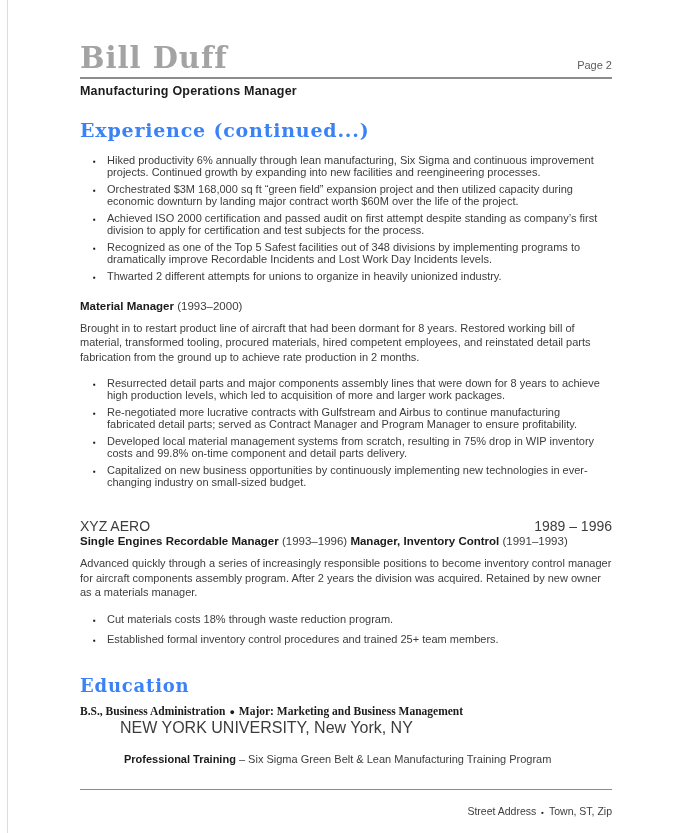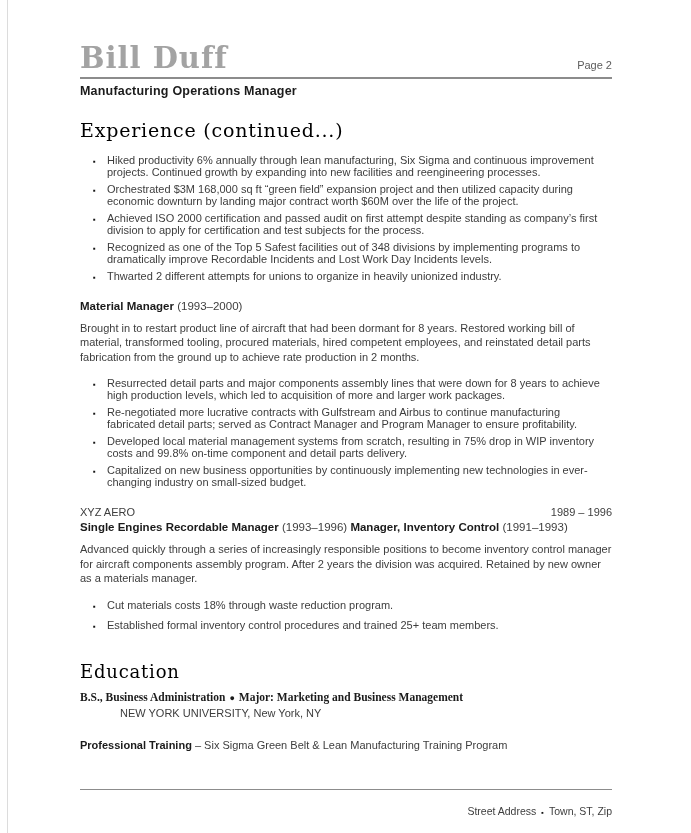--- a/index.html
+++ b/index.html
@@ -36,23 +36,23 @@
   .header-rule {
     border:none; border-top:2px solid #8c8c8c; margin:3px 0 0 0;
   }
   .subtitle {
     margin-top:5px;
     font-weight:bold; font-size:12.5px; color:#1b1b1b;
     letter-spacing:0.2px;
   }
   .section-heading {
     font-family:"DejaVu Serif", serif;
-    font-weight:normal;
+    font-weight:bold;
     font-size:19px;
-    color:#000000;
+    color:#3b82f6;
     letter-spacing:0.8px;
   }
   .exp-heading { margin-top:21px; }
   .edu-heading { margin-top:26px; font-size:18px; }
 
   .bullet-list { margin-top:13px; }
   .bullet-row {
     display:flex;
     margin:0 0 5px 13px;
   }
@@ -74,34 +74,34 @@
     line-height:15px;
   }
   .b { font-weight:bold; color:#1b1b1b; }
   .para {
     margin-top:7px;
     font-size:11px;
     line-height:14.5px;
   }
   .company-row {
     display:flex; justify-content:space-between;
-    margin-top:17px;
-    font-size:11px; line-height:15px;
+    margin-top:31px;
+    font-size:14px; line-height:15px;
   }
   .titles-line {
     font-size:11.5px; line-height:15px;
   }
   .degree-line {
     margin-top:8px;
     font-size:11.5px; line-height:15px;
     font-weight:bold; color:#1b1b1b;font-family:Liberation Serif, serif;
   }
   .dot-sep { font-size:9px; padding:0 4px; }
-  .school-line { font-size:11px; line-height:15px;padding-left:40px; }
-  .training-line { margin-top:17px; font-size:11px; line-height:15px; }
+  .school-line { font-size:16px; line-height:15px;padding-left:40px; }
+  .training-line { margin-top:17px; font-size:11px; line-height:15px;margin-left:44px; }
   .footer {
     position:absolute; left:80px; top:789px; width:532px;
     border-top:1px solid #8c8c8c;
     padding-top:15px;
     text-align:right;
     font-size:10.5px;
     color:#3d3d3d;
   }
   .sq-sep { font-size:7.5px; padding:0 5px; color:#141414; }
 </style>

